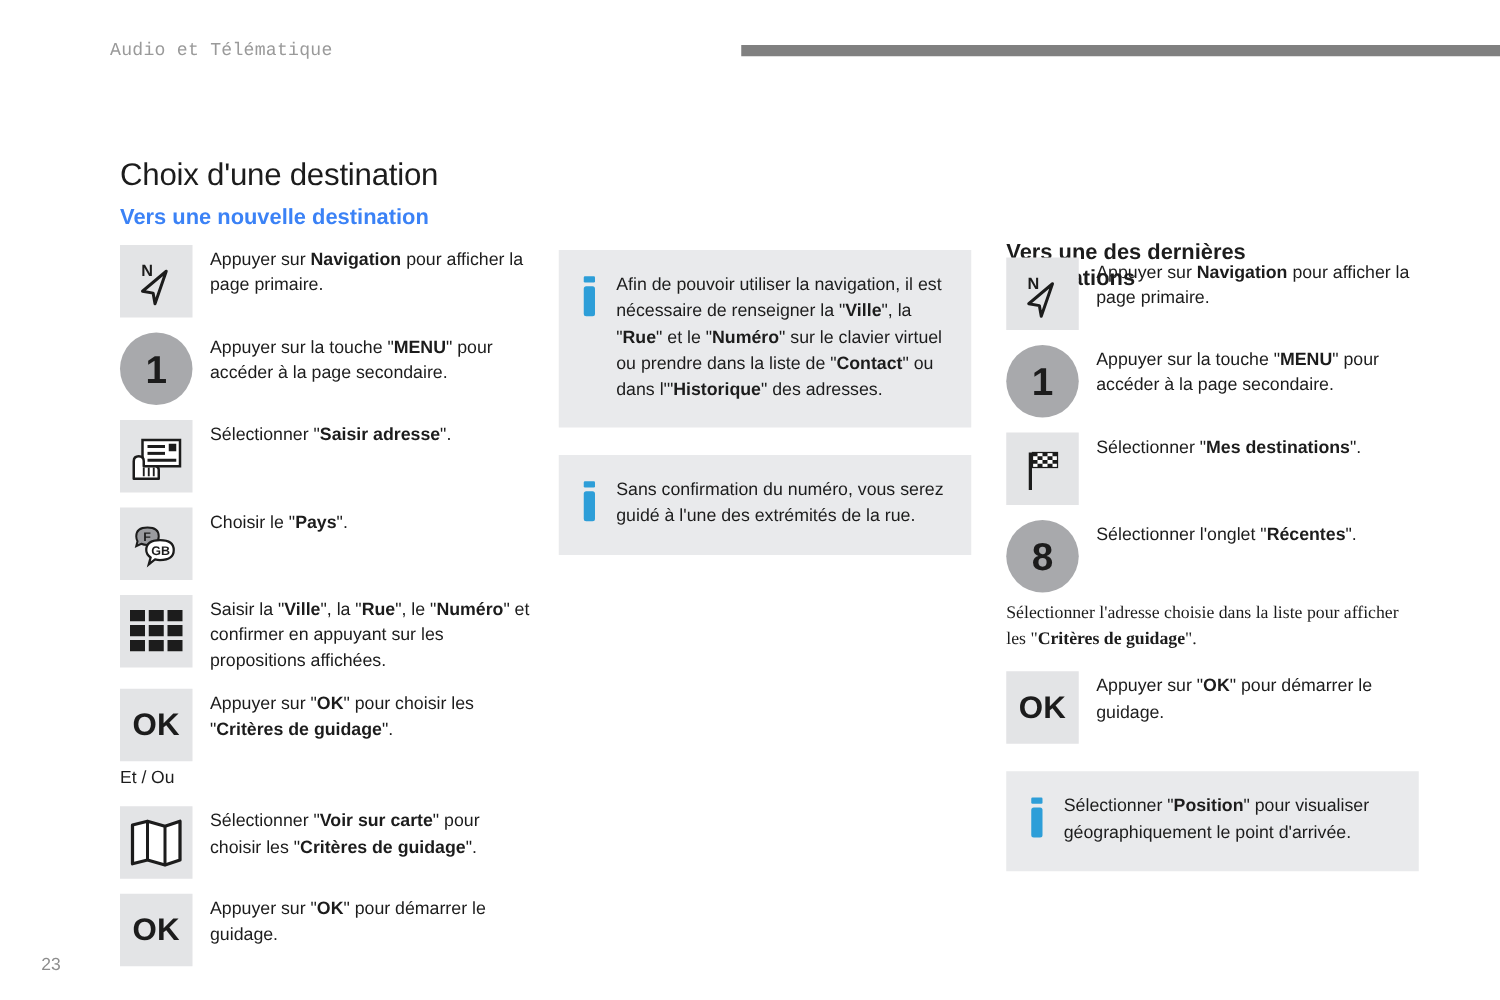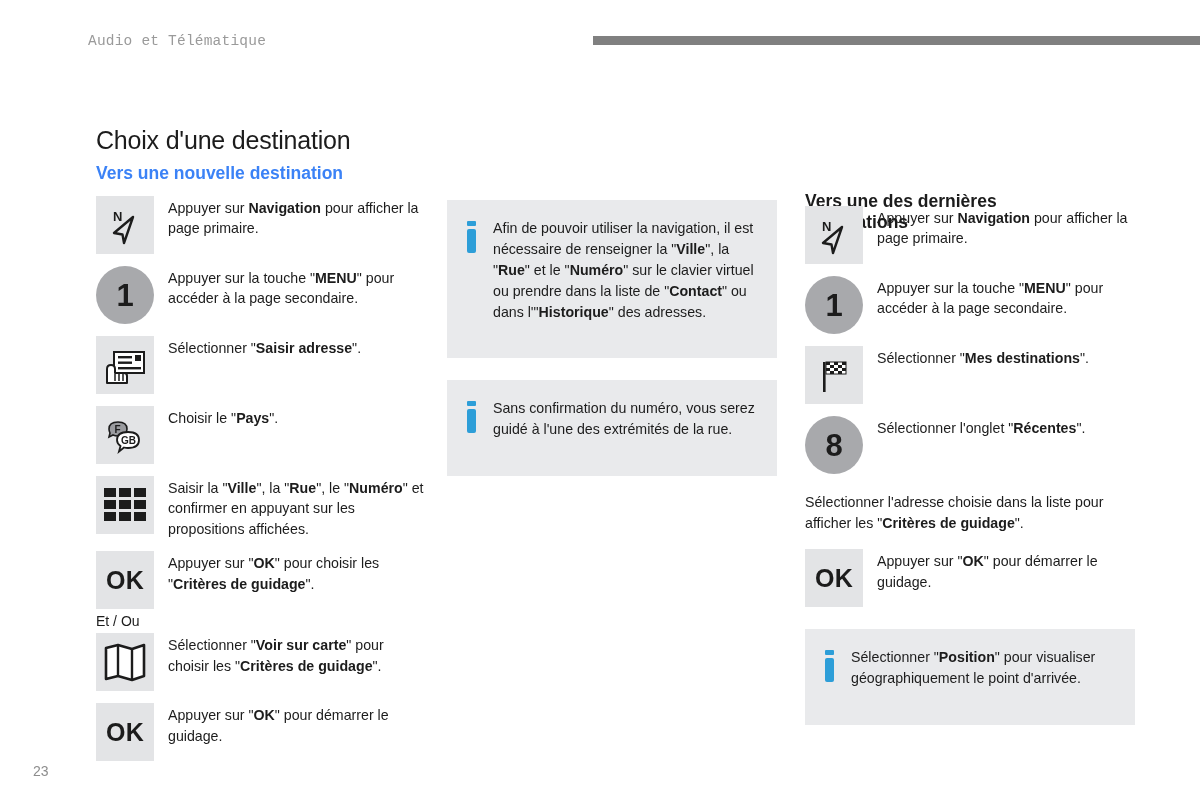--- a/index.html
+++ b/index.html
@@ -127,29 +127,29 @@
   }
 
   .plain-text {
     font-size: 14.2px;
     line-height: 1.45;
     color: #1c1c1c;
   }
   .etou {
     font-size: 14px;
     color: #1c1c1c;
-    margin: 4px 0 4px 0;
+    margin: 4px 0 16px 0;
   }
 
   
   .infobox {
     background: #e9eaec;
     display: flex;
     align-items: flex-start;
-    padding: 18px 20px 36px 20px;
+    padding: 18px 20px 20px 20px;
   }
   .info-i {
     flex: 0 0 auto;
     width: 9px;
     margin-right: 17px;
     margin-top: 3px;
   }
   .info-i .dot {
     width: 9px; height: 5px;
     background: #2d9ed8;
@@ -354,21 +354,21 @@
           </div>
           <div class="step-text">Sélectionner "<b>Mes destinations</b>".</div>
         </div>
         <div class="step" style="margin-bottom:0px">
           <div class="step-icon">
             <div class="circle">8</div>
           </div>
           <div class="step-text">Sélectionner l'onglet "<b>Récentes</b>".</div>
         </div>
       </div>
-    <div class="plain-text" id="right-paragraph" style="margin: 18px 0px 16px;">Sélectionner l'adresse choisie dans la liste pour afficher les "<b>Critères de guidage</b>".</div>
+    <div class="plain-text" id="right-paragraph" style="margin: 6px 0px 16px; font-family: Liberation Serif, serif;">Sélectionner l'adresse choisie dans la liste pour afficher les "<b>Critères de guidage</b>".</div>
     <div id="right-steps-after">
         <div class="step" style="margin-bottom:0px">
           <div class="step-icon">
             <div class="tile">
               <span class="ok-label">OK</span>
             </div>
           </div>
           <div class="step-text">Appuyer sur "<b>OK</b>" pour démarrer le guidage.</div>
         </div>
       </div>

